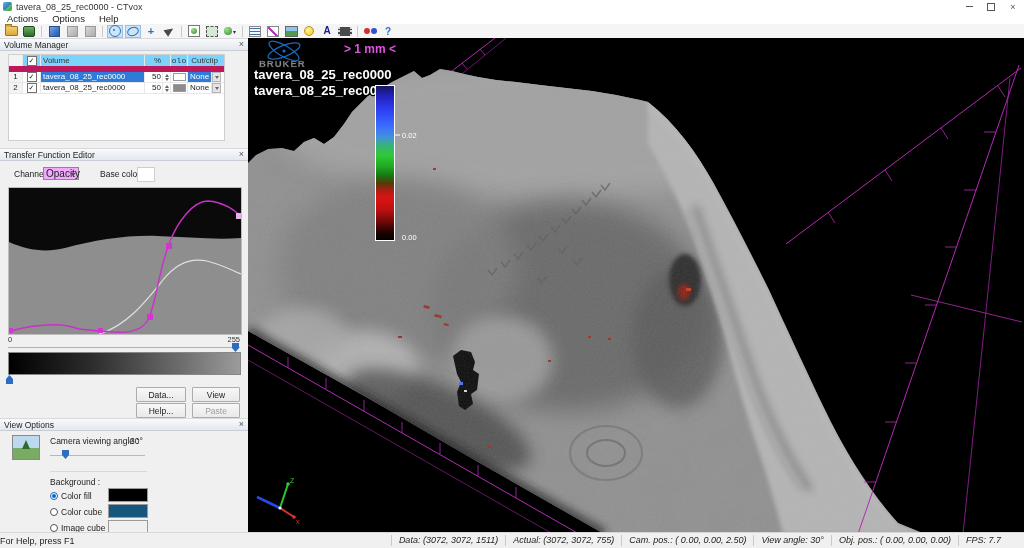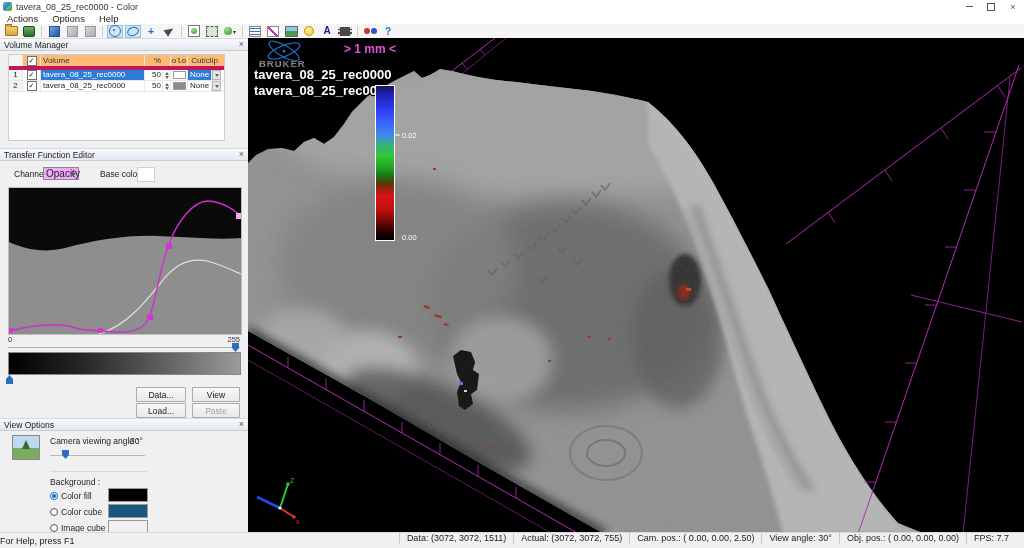--- a/index.html
+++ b/index.html
@@ -53,21 +53,21 @@
   
   .content{position:absolute;left:0;top:38px;width:1024px;height:494px;display:flex;}
   .leftcol{width:248px;height:494px;position:relative;background:#ececec;border-right:2px solid #b5b5b5;box-sizing:border-box;}
   .panel{position:absolute;left:0;width:248px;background:#f0f0f0;border-top:1px solid #d9d9d9;box-sizing:border-box;}
   .panel-header{height:11px;background:linear-gradient(#f8fafc,#e3e8ee);border-bottom:1px solid #c9ced6;display:flex;align-items:center;font-size:8.5px;color:#222;padding:0 4px;}
   .panel-close{margin-left:auto;color:#555;font-size:9px;line-height:9px;}
 
   
   .vm-body{position:absolute;left:8px;top:15px;width:215px;height:85px;background:#fff;border:1px solid #cfcfcf;font-size:8px;color:#222;}
   .vm-row{display:flex;align-items:stretch;border-bottom:1px solid #e8e8e8;height:10px;line-height:10px;}
-  .vm-row.hdr{height:11px;line-height:11px;background:#fdba74;border-bottom:4px solid #be185d;color:#333;}
+  .vm-row.hdr{height:11px;line-height:11px;background:#7dd3fc;border-bottom:6px solid #be185d;color:#333;}
   .c{border-right:1px solid #e8e8e8;overflow:hidden;white-space:nowrap;box-sizing:border-box;display:flex;align-items:center;}
   .c-num{width:14px;justify-content:center;background:#f3f3f3;}
   .c-chk{width:18px;justify-content:center;}
   .c-vol{width:104px;padding-left:2px;}
   .c-pct{width:18px;justify-content:flex-end;padding-right:1px;}
   .c-spin{width:8px;flex-direction:column;justify-content:center;border-right:1px solid #e8e8e8;}
   .c-col{width:17px;justify-content:center;font-family:Liberation Mono, monospace;}
   .c-cut{width:24px;padding-left:2px;}
   .c-dd{width:9px;justify-content:center;border-right:none;}
   .hdr .c-pcth{width:26px;justify-content:center;}
@@ -110,31 +110,31 @@
   .radio.on{border-color:#1162c4;}
   .radio.on:after{content:"";position:absolute;left:1px;top:1px;width:4px;height:4px;border-radius:50%;background:#1162c4;}
   .bg-swatch{position:absolute;left:108px;width:40px;height:14px;border:1px solid #9a9a9a;box-sizing:border-box;}
 
   
   .viewport{position:relative;flex:1;height:494px;background:#000;overflow:hidden;}
 
   
   .statusbar{position:absolute;left:0;top:532px;width:1024px;height:16px;background:#f0f0f0;border-top:1px solid #d8d8d8;display:flex;align-items:center;font-size:9px;color:#222;box-sizing:border-box;}
   .sb-help{}
-  .sb-right{margin-left:auto;display:flex;height:100%;padding-right:8px;}
+  .sb-right{margin-left:auto;display:flex;height:100%;align-items:center;padding-right:16px;font-style:italic;}
   .sb-seg{border-left:1px solid #c9c9c9;padding:0 7px;white-space:nowrap;height:11px;line-height:11px;}
 </style>
 </head>
 <body>
 
 <div class="window">
 
   <div class="titlebar">
     <div class="app-icon"></div>
-    <span>tavera_08_25_rec0000 - Color</span>
+    <span>tavera_08_25_rec0000 - CTvox</span>
     <div class="win-controls">
       <div class="win-btn">
           <div class="glyph-min"></div>
         </div>
       <div class="win-btn">
           <div class="glyph-max"></div>
         </div>
       <div class="win-btn">×</div>
     </div>
   </div>
@@ -317,21 +317,21 @@
         <div class="axis-lbls">
           <span>0</span>
           <span class="mx">255</span>
         </div>
         <div class="slider-line" style="top:198px;"></div>
         <div class="th th-dn" style="left:232px;top:194px;"></div>
         <div class="gradbar"></div>
         <div class="th th-up" style="left:6px;top:226px;"></div>
         <div class="btn" style="left:136px;top:238px;width:48px;">Data...</div>
         <div class="btn" style="left:192px;top:238px;width:46px;">View</div>
-        <div class="btn" style="left:136px;top:254px;width:48px;">Load...</div>
+        <div class="btn" style="left:136px;top:254px;width:48px;">Help...</div>
         <div class="btn disabled" style="left:192px;top:254px;width:46px;">Paste</div>
       </div>
 
       <div class="panel" style="top:380px;height:114px;">
         <div class="panel-header">
           <span>View Options</span>
           <span class="panel-close">×</span>
         </div>
         <div class="vo-icon"></div>
         <span class="vo-lbl" style="left:50px;top:17px;">Camera viewing angle :</span>

